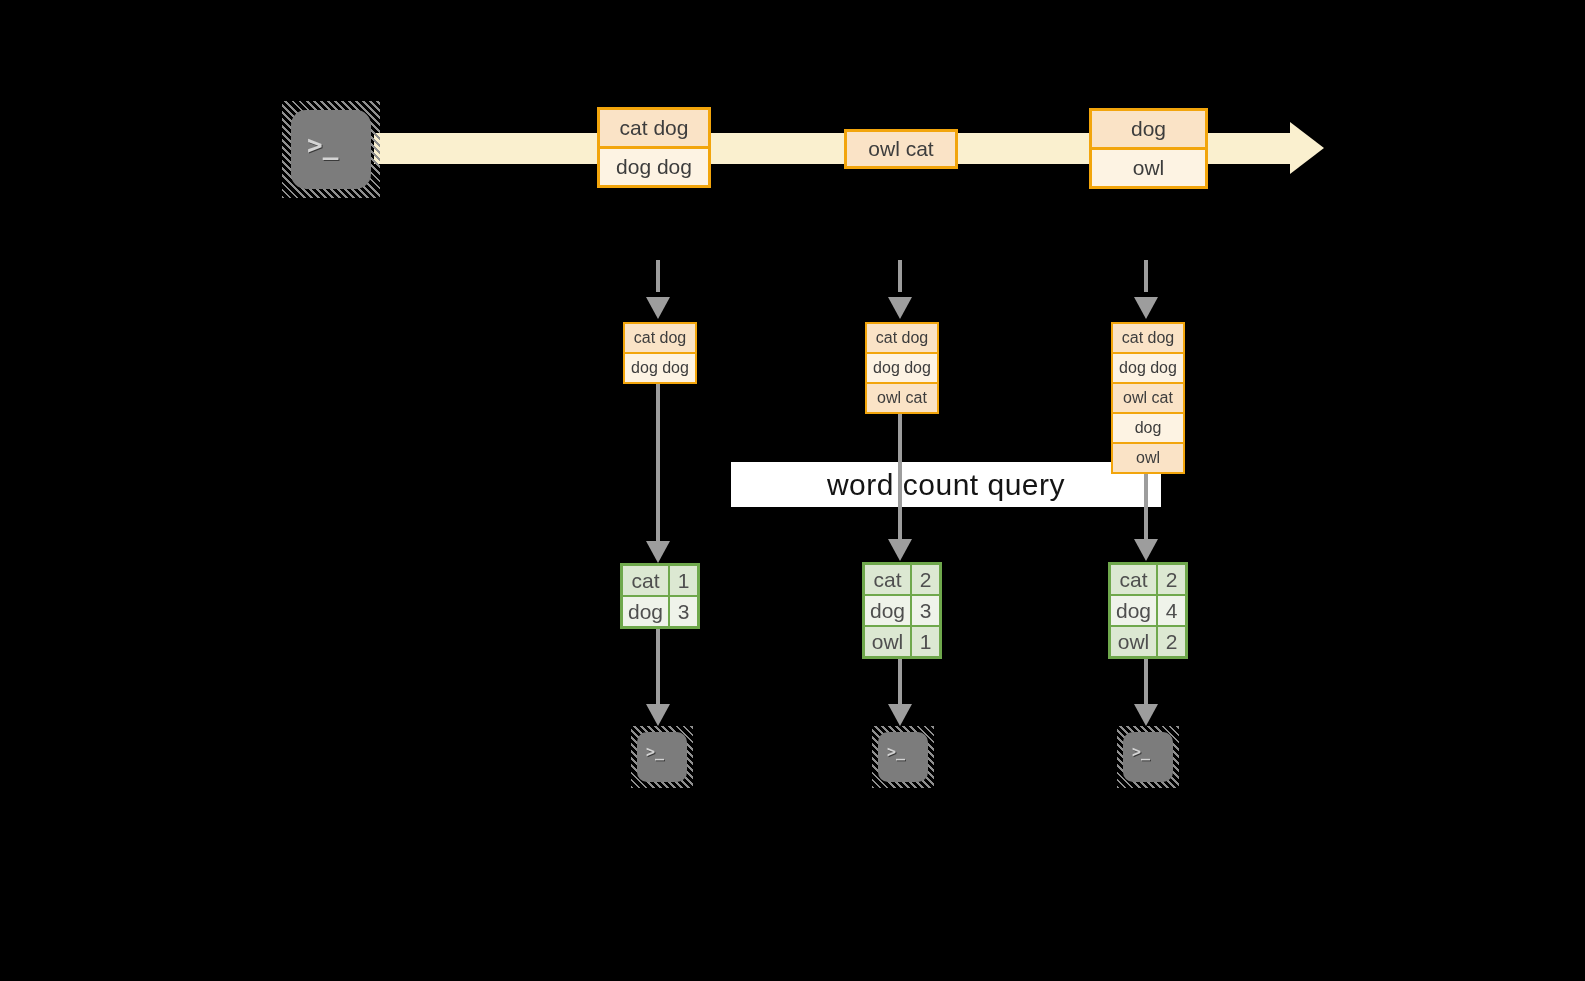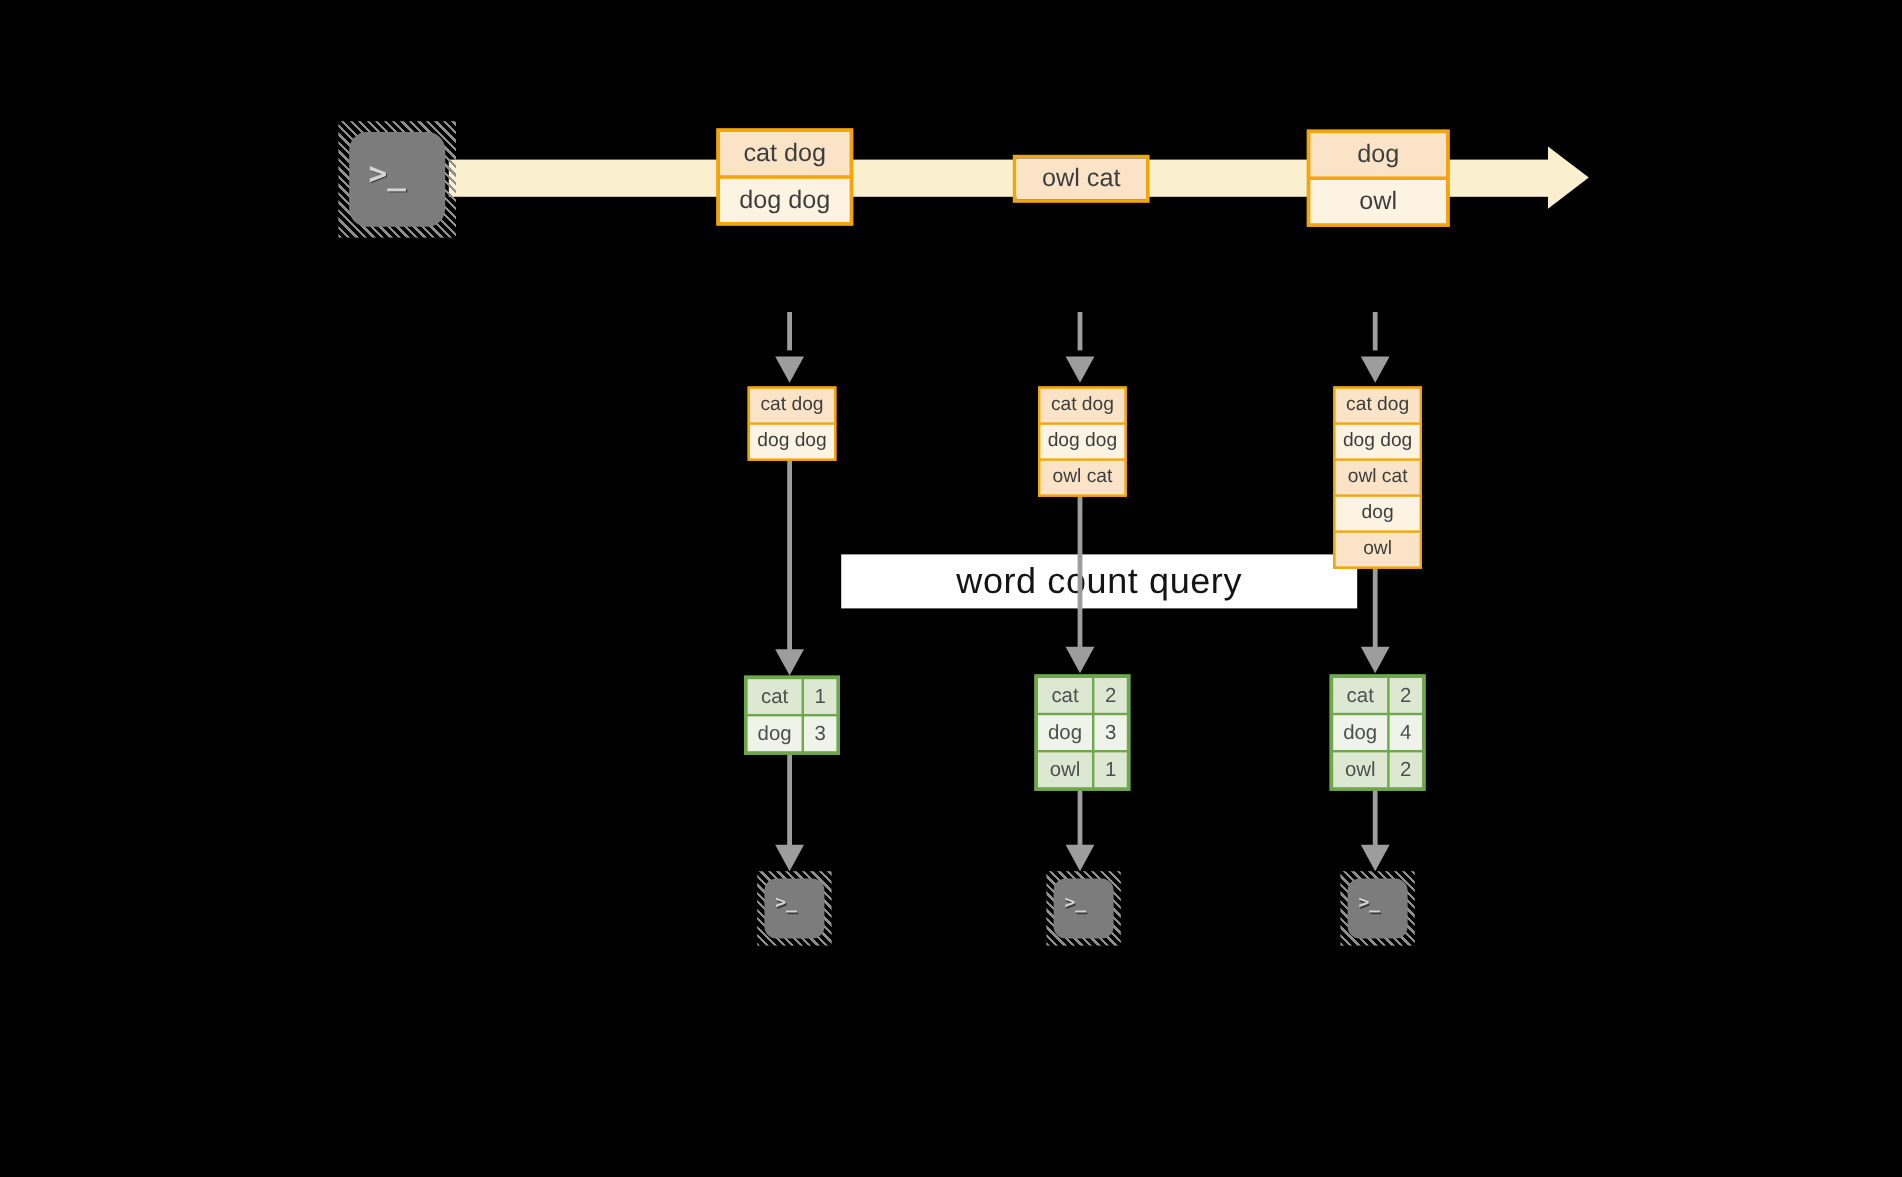--- a/index.html
+++ b/index.html
@@ -58,32 +58,32 @@
   
   .vline{position:absolute;width:4px;background:var(--gray);z-index:2;}
   .vdash{position:absolute;width:4px;background:var(--gray);z-index:2;}
   .ahead{
     position:absolute;width:0;height:0;z-index:2;
     border-left:12px solid rgba(0,0,0,0);border-right:12px solid rgba(0,0,0,0);
     border-top:22px solid var(--gray);
   }
   
   .banner{
-    position:absolute;left:701px;top:462px;width:430px;height:45px;background:#fff;z-index:1;
+    position:absolute;left:731px;top:462px;width:430px;height:45px;background:#fff;z-index:1;
     display:flex;align-items:center;justify-content:center;
   }
   .banner span{font-size:30px;color:#141414;letter-spacing:0.5px;}
   
   .gtable{
     position:absolute;z-index:3;display:grid;grid-template-columns:45px 27px;gap:2px;
     background:var(--green);border:3px solid var(--green);
   }
   .gcell{
     height:29px;display:flex;align-items:center;justify-content:center;
-    font-size:17px;color:#4f4f4f;background:var(--cell-light);
+    font-size:21px;color:#4f4f4f;background:var(--cell-light);
   }
   .gcell.dark{background:var(--cell-dark);}
 </style>
 </head>
 <body>
 
 <div id="canvas">
 
   <div class="terminal big" style="left:282px;top:101px;width:98px;height:97px;">
     <div class="term-inner">

